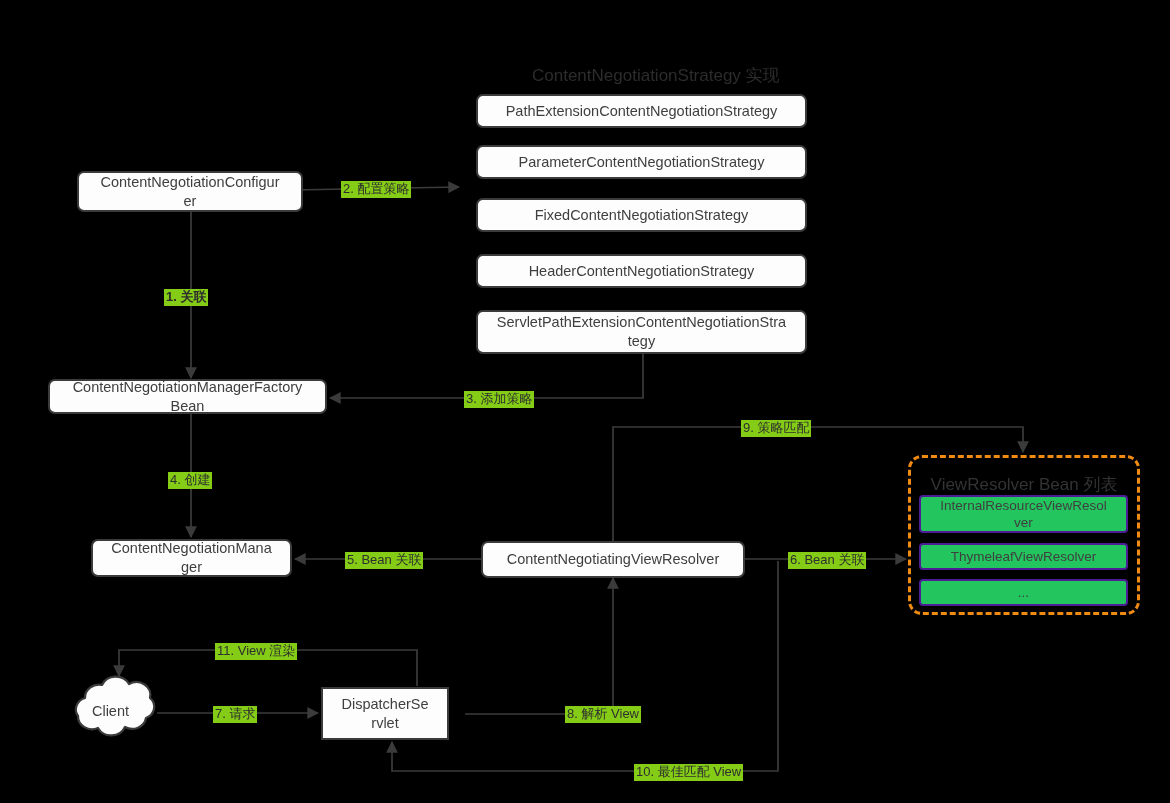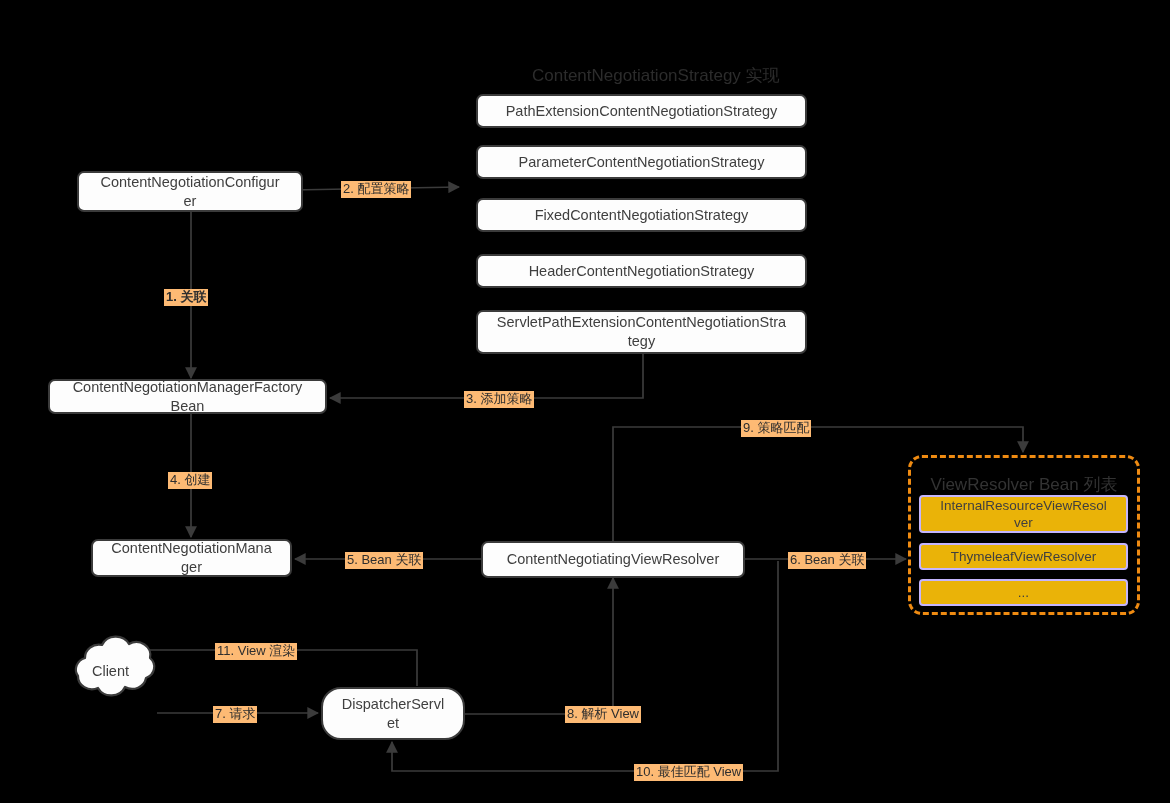--- a/index.html
+++ b/index.html
@@ -38,24 +38,24 @@
     display: flex;
     align-items: center;
     justify-content: center;
     text-align: center;
     padding: 2px 18px;
     word-break: break-all;
   }
   .node.rounded { border-radius: 7px; }
   .node.sharp { border-radius: 0; }
   .node.inner {
-    border: 2px solid #c4b5fd;
+    border: 2px solid #4c1d95;
     border-radius: 4px;
     font-size: 13.5px;
-    background: #eab308;
+    background: #22c55e;
   }
   
   .grp-title {
     position: absolute;
     color: #2c2c2c;
     font-size: 17px;
     text-align: center;
     white-space: nowrap;
   }
   .grp-title.orange-box-title { color: #333333; }
@@ -63,21 +63,21 @@
   .dashed-group {
     position: absolute;
     box-sizing: border-box;
     border: 3px dashed #ef8b12;
     border-radius: 14px;
     background: transparent;
   }
   
   .elabel {
     position: absolute;
-    background: #fdba74;
+    background: #84cc16;
     color: #2e2e2e;
     font-size: 13px;
     line-height: 1.15;
     padding: 1px 2px;
     white-space: nowrap;
   }
   
   .cloud {
     position: absolute;
     color: #3f3f3f;
@@ -144,30 +144,30 @@
   <div class="node rounded" style="left:476px; top:310px; width:331px; height:44px;">ServletPathExtensionContentNegotiationStrategy</div>
 
   <div class="node rounded" style="left:77px; top:171px; width:226px; height:41px;">ContentNegotiationConfigurer</div>
 
   <div class="node rounded" style="left:48px; top:379px; width:279px; height:35px;">ContentNegotiationManagerFactoryBean</div>
 
   <div class="node rounded" style="left:91px; top:539px; width:201px; height:38px;">ContentNegotiationManager</div>
 
   <div class="node rounded" style="left:481px; top:541px; width:264px; height:37px;">ContentNegotiatingViewResolver</div>
 
-  <div class="cloud" style="left:63px; top:632px; width:95px; height:78px;">
+  <div class="cloud" style="left:63px; top:672px; width:95px; height:78px;">
     <svg width="95" height="78" viewBox="0 0 95 78" xmlns="http://www.w3.org/2000/svg">
       <path d="M22,26 a14,13 0 0 1 17,-13 a15,14 0 0 1 27,-1 a14,13 0 0 1 21,14
                a13,12 0 0 1 -4,20 a14,13 0 0 1 -21,9 a15,14 0 0 1 -27,1
                a14,13 0 0 1 -20,-12 a13,12 0 0 1 7,-18 z" fill="#fdfdfd" stroke="#3b3b3b" stroke-width="2.2" stroke-linejoin="round"></path>
     </svg>
     <span class="cloud-label">Client</span>
   </div>
 
-  <div class="node sharp" style="left:321px; top:687px; width:144px; height:53px;border-radius:20px;">DispatcherServlet</div>
+  <div class="node sharp" style="left:321px; top:687px; width:128px; height:53px;">DispatcherServlet</div>
 
   <div class="dashed-group" style="left:908px; top:455px; width:232px; height:160px;"></div>
 
   <div class="grp-title orange-box-title" style="left:918px; top:473px; width:212px;">ViewResolver Bean 列表</div>
 
   <div class="node inner" style="left:919px; top:495px; width:209px; height:38px;">InternalResourceViewResolver</div>
 
   <div class="node inner" style="left:919px; top:543px; width:209px; height:27px;">ThymeleafViewResolver</div>
 
   <div class="node inner" style="left:919px; top:579px; width:209px; height:27px;">...</div>

